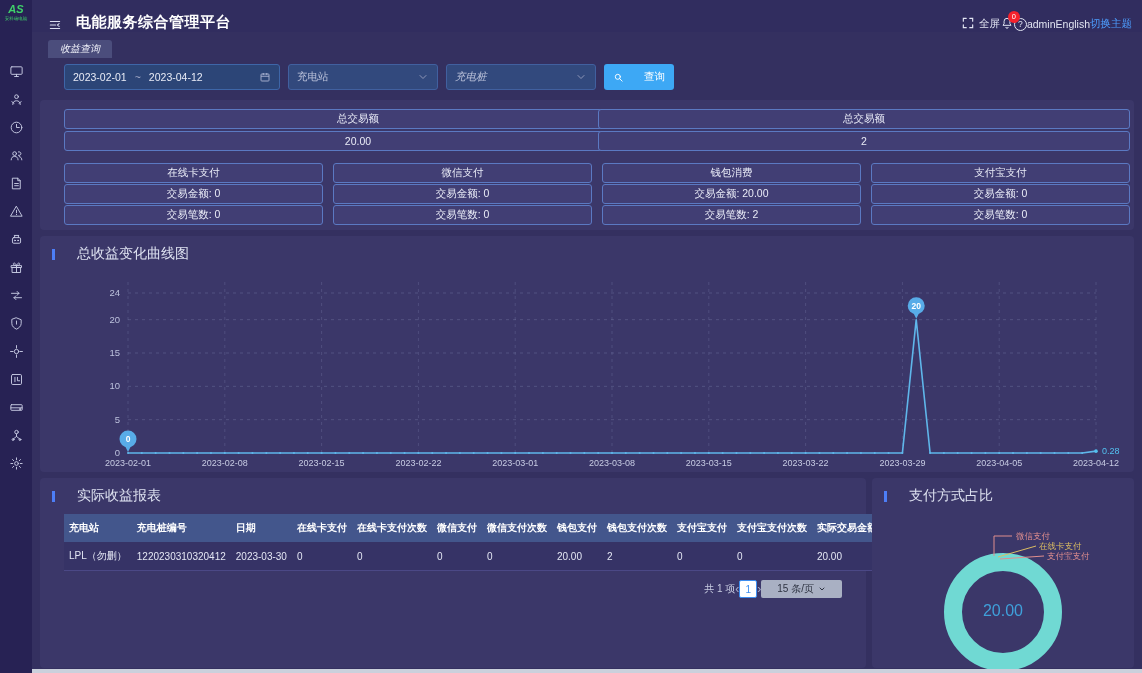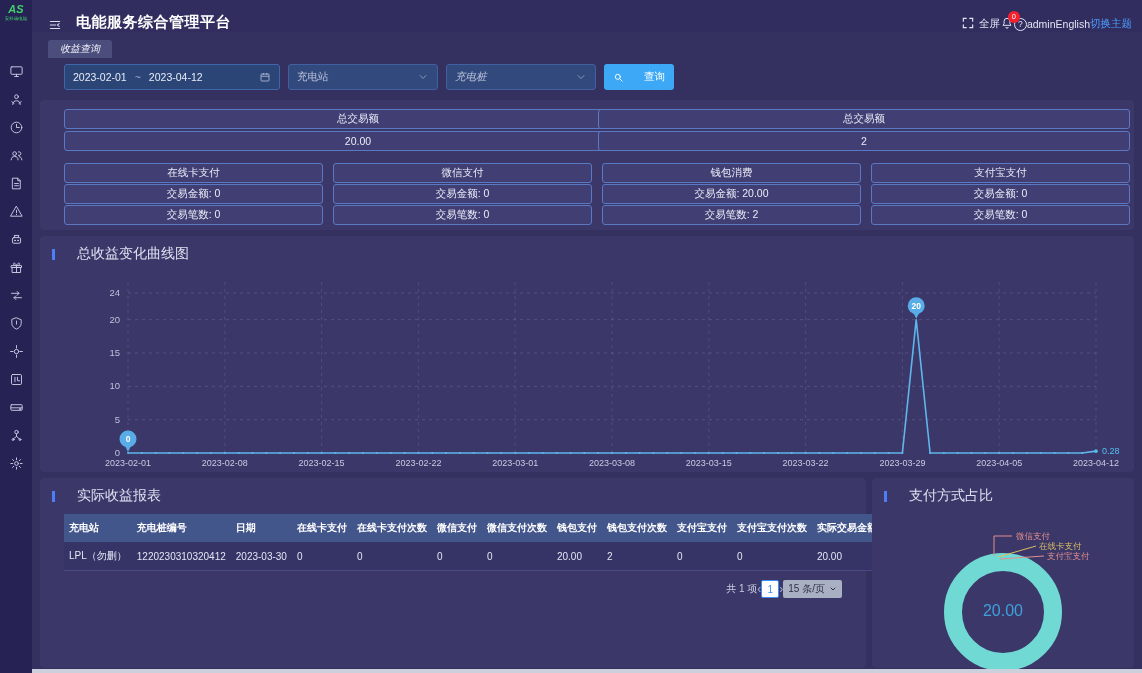--- a/index.html
+++ b/index.html
@@ -75,21 +75,21 @@
     table-layout:auto;font-size:10px;}
   .report-table th{background:#43568C;color:#FFFFFF;font-weight:bold;text-align:left;
     padding:7px 5px;white-space:nowrap;}
   .report-table td{background:#363366;color:#E4E7F4;text-align:left;padding:7px 5px;
     white-space:nowrap;border-bottom:1px solid #4B4886;}
   .pagination{position:absolute;right:24px;top:102px;display:flex;align-items:center;gap:0;
     font-size:10px;color:#C7CBE0;}
   .pg-arrow{cursor:pointer;font-size:12px;color:#A7ACCB;}
   .pg-page{width:18px;height:18px;background:#fff;border:1px solid #3D8EF0;border-radius:2px;
     color:#3D8EF0;display:flex;align-items:center;justify-content:center;cursor:pointer;}
-  .pg-size{background:#A9B0C3;color:#2E3342;border-radius:2px;height:18px;padding:0 5px;
+  .pg-size{background:#A9B0C3;color:#2E3342;border-radius:2px;height:18px;padding:0 16px;
     display:flex;align-items:center;gap:4px;cursor:pointer;}
   .pg-size svg{width:8px;height:8px;}
   
   #donut-svg{position:absolute;left:0;top:0;width:262px;height:196px;}
   .donut-center{position:absolute;left:91px;top:124px;width:80px;text-align:center;
     font-size:16px;color:#3FA0DA;}
   #pie-callouts{position:absolute;left:0;top:40px;width:262px;height:58px;overflow:visible;}
   #pie-callouts text{font-size:8.5px;}
   .bottom-strip{position:absolute;left:32px;top:669px;width:1110px;height:4px;background:#CBD0DC;}
 </style>

